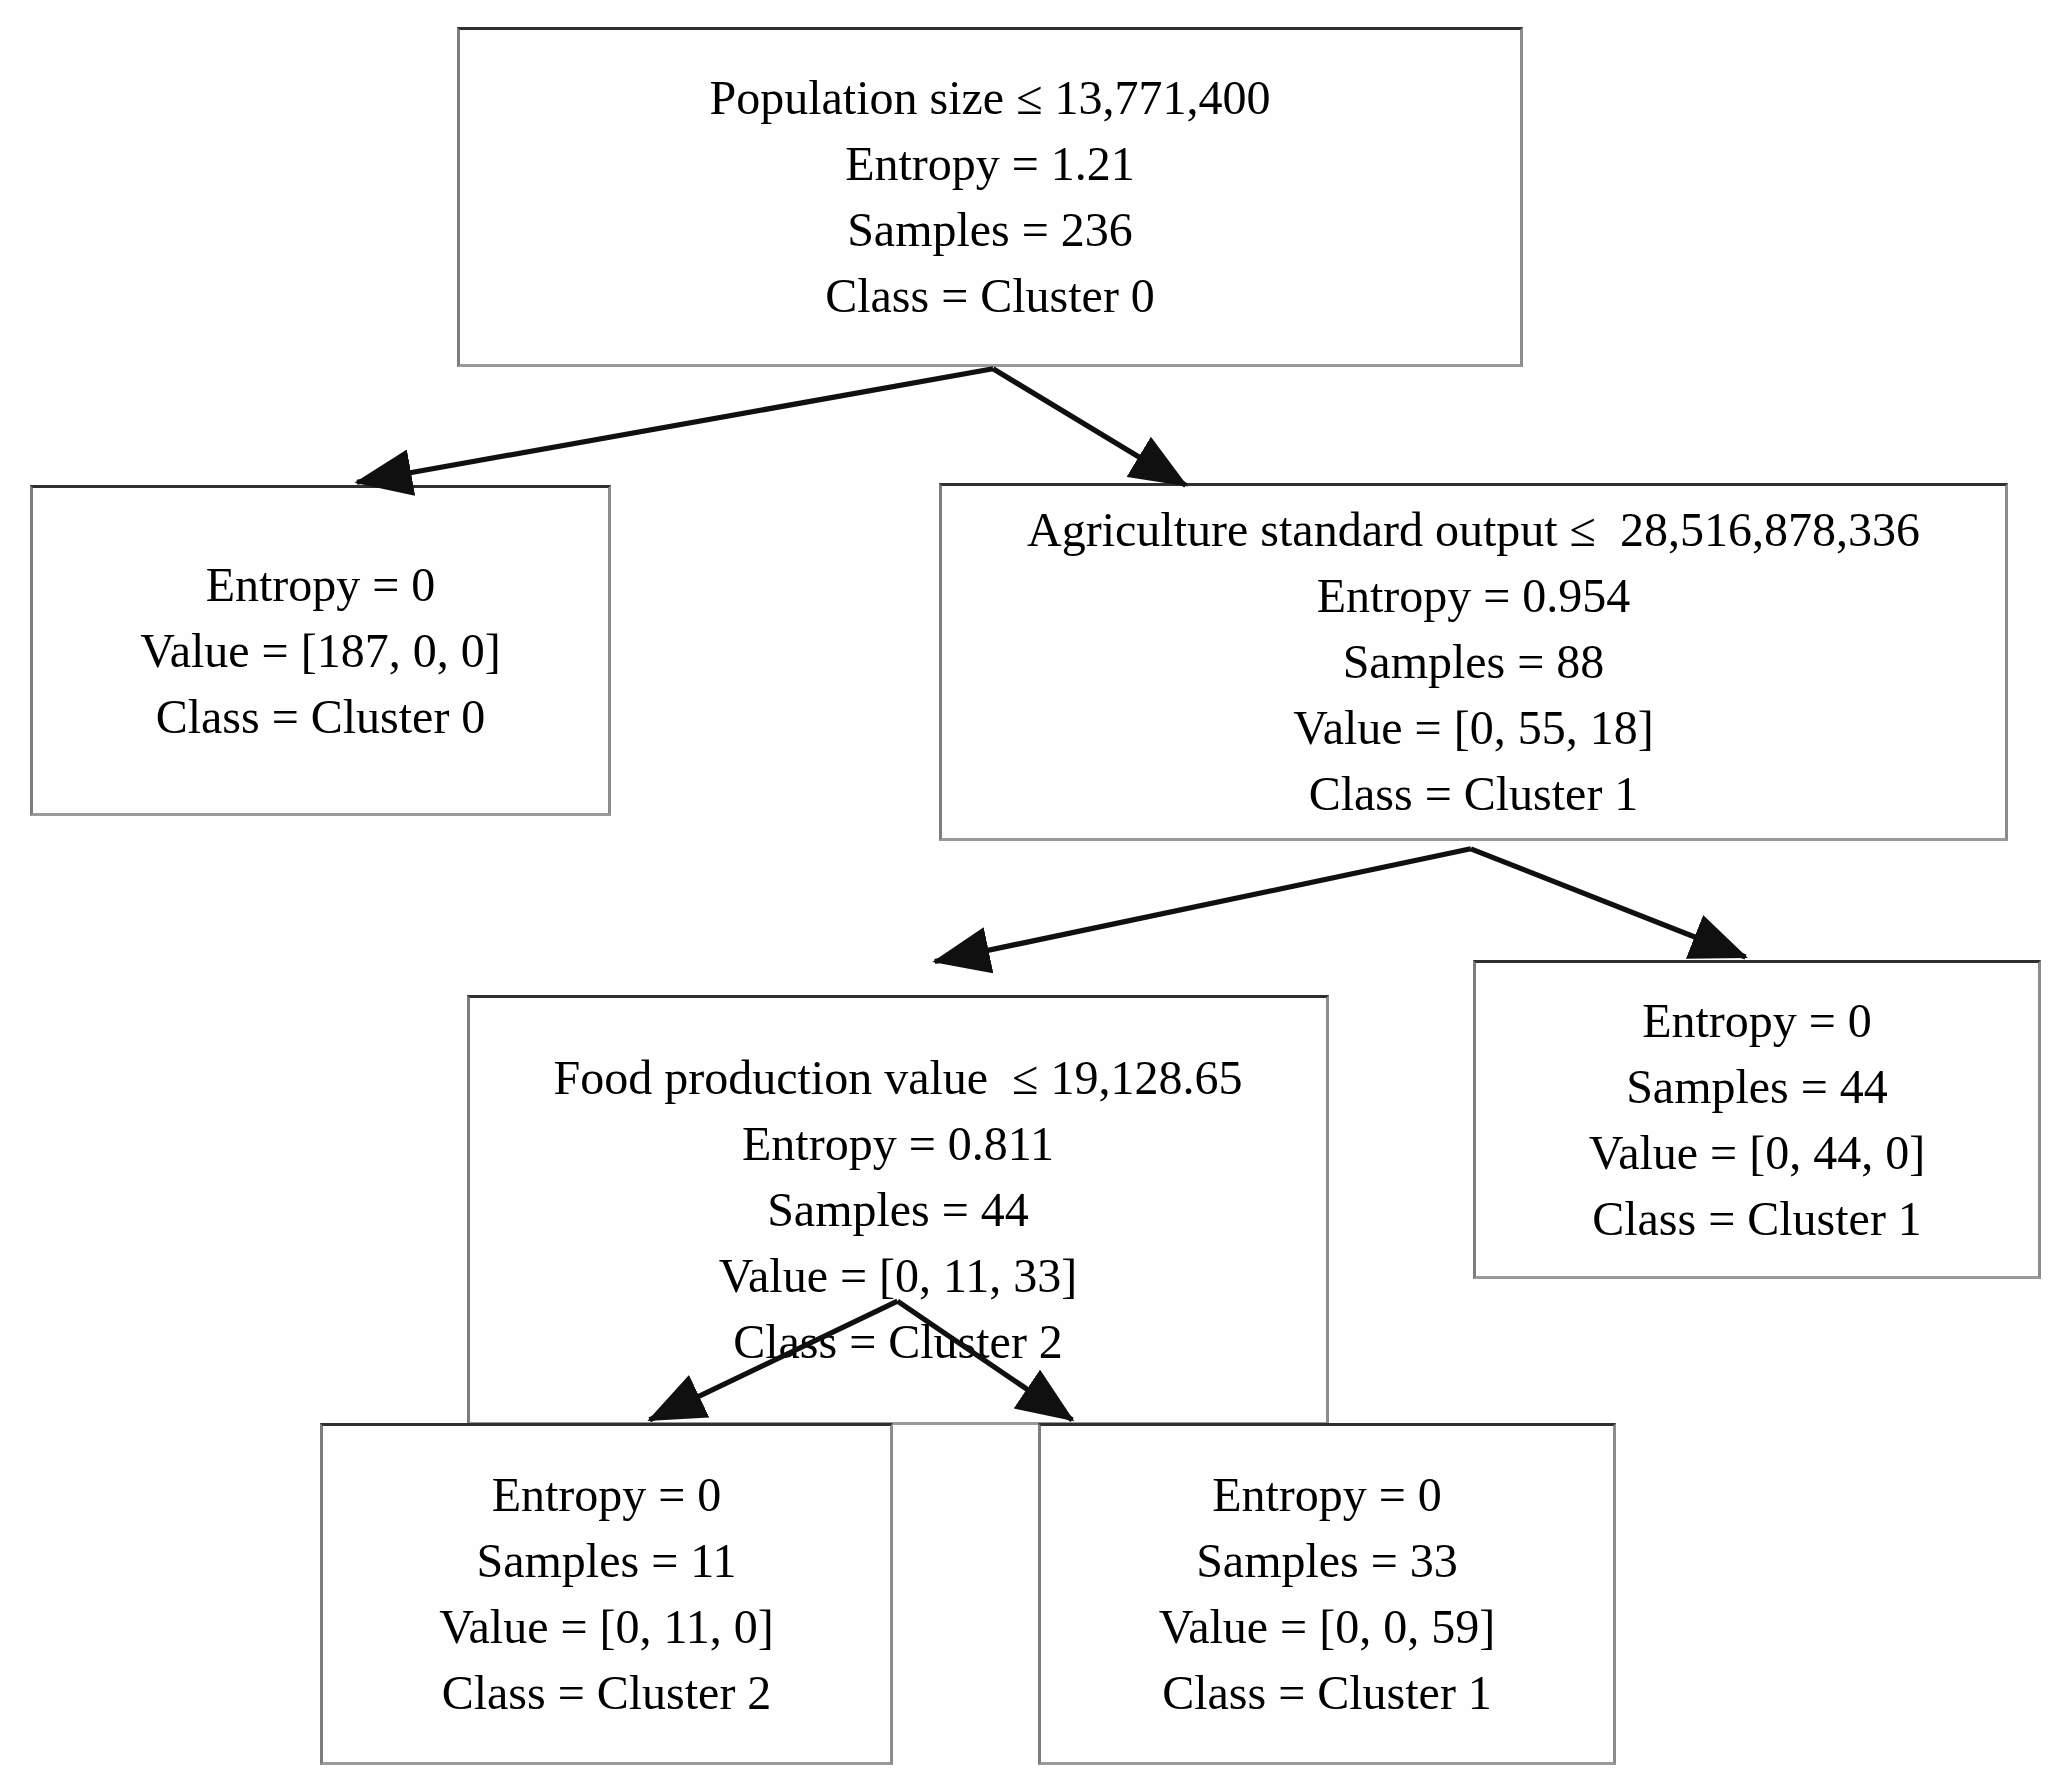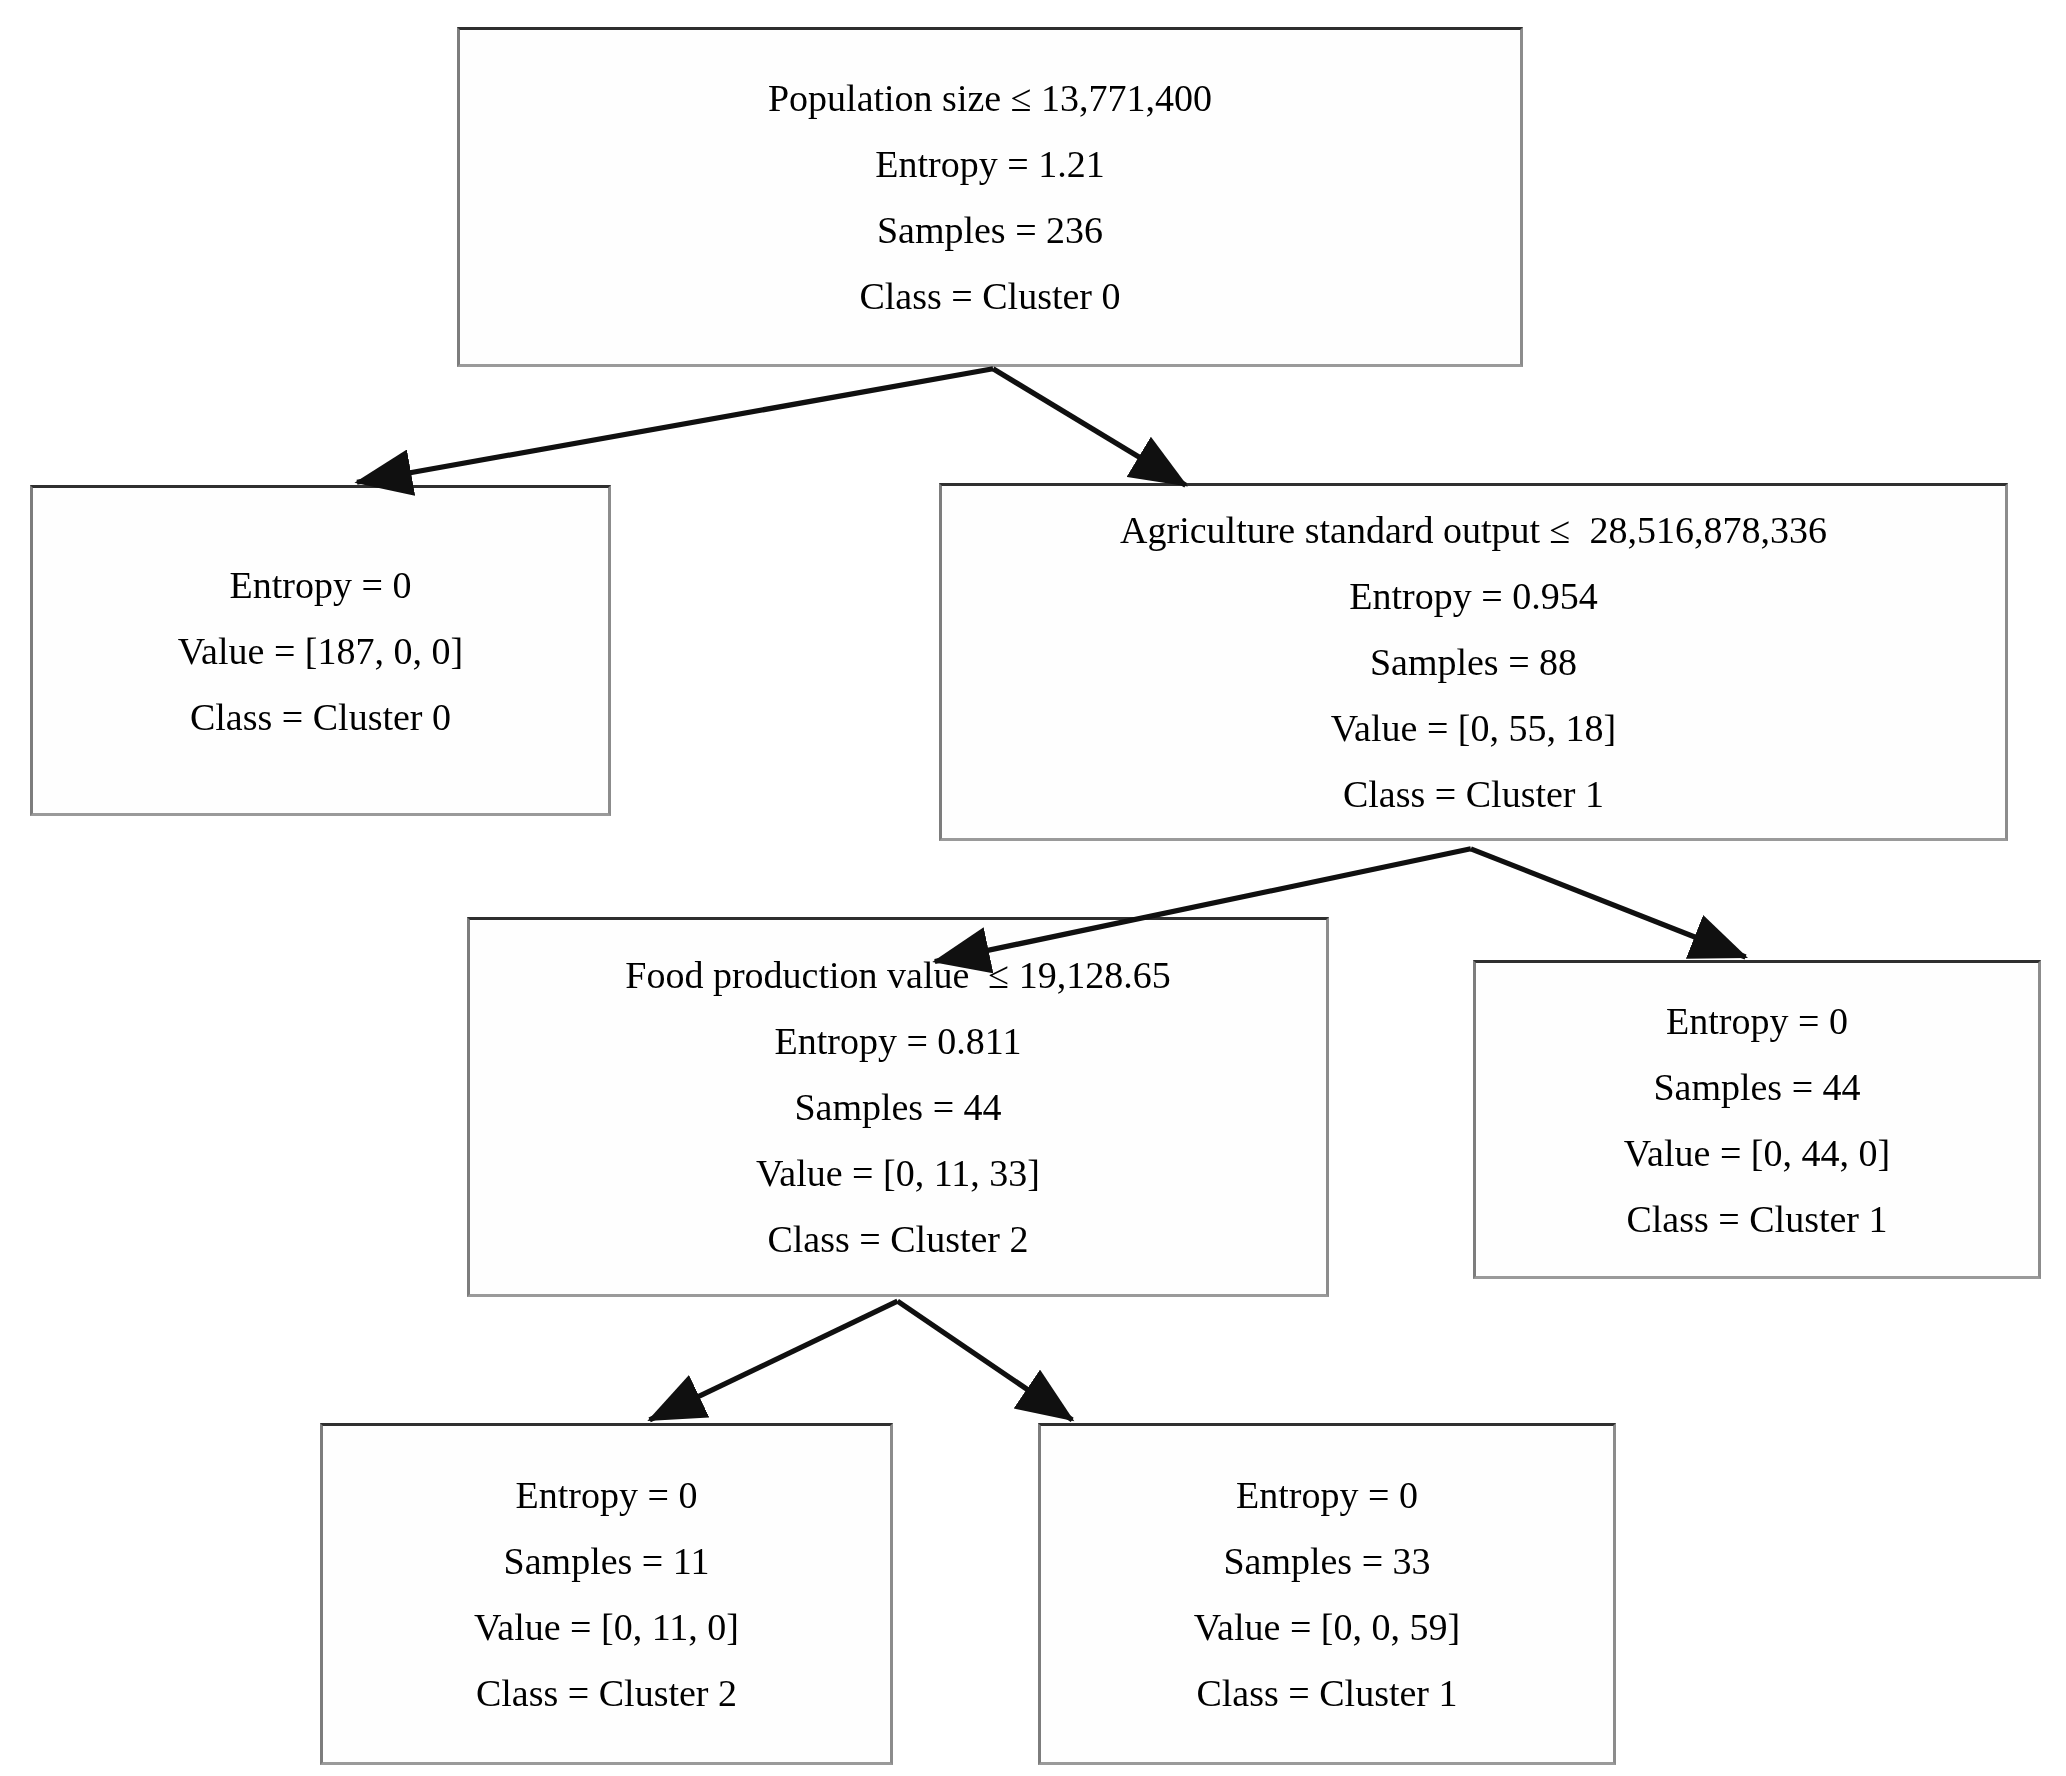--- a/index.html
+++ b/index.html
@@ -20,21 +20,21 @@
     box-sizing: border-box;
     border: 3px solid;
     border-color: #2f2f2f #8c8c8c #9a9a9a #7d7d7d;
     background: #fefefe;
     display: flex;
     flex-direction: column;
     justify-content: center;
     align-items: center;
   }
   .nline {
-    font-size: 38px;
+    font-size: 48px;
     line-height: 66px;
     text-align: center;
     white-space: pre-wrap;
   }
   #edges {
     position: absolute;
     left: 0;
     top: 0;
     pointer-events: none;
   }
@@ -58,21 +58,21 @@
   </div>
 
   <div class="node" style="left:939px; top:483px; width:1069px; height:358px">
     <div class="nline">Agriculture standard output ≤  28,516,878,336</div>
     <div class="nline">Entropy = 0.954</div>
     <div class="nline">Samples = 88</div>
     <div class="nline">Value = [0, 55, 18]</div>
     <div class="nline">Class = Cluster 1</div>
   </div>
 
-  <div class="node" style="left:467px; top:917px; width:862px; height:380px">
+  <div class="node" style="left:467px; top:995px; width:862px; height:430px">
     <div class="nline">Food production value  ≤ 19,128.65</div>
     <div class="nline">Entropy = 0.811</div>
     <div class="nline">Samples = 44</div>
     <div class="nline">Value = [0, 11, 33]</div>
     <div class="nline">Class = Cluster 2</div>
   </div>
 
   <div class="node" style="left:1473px; top:960px; width:568px; height:319px">
     <div class="nline">Entropy = 0</div>
     <div class="nline">Samples = 44</div>

